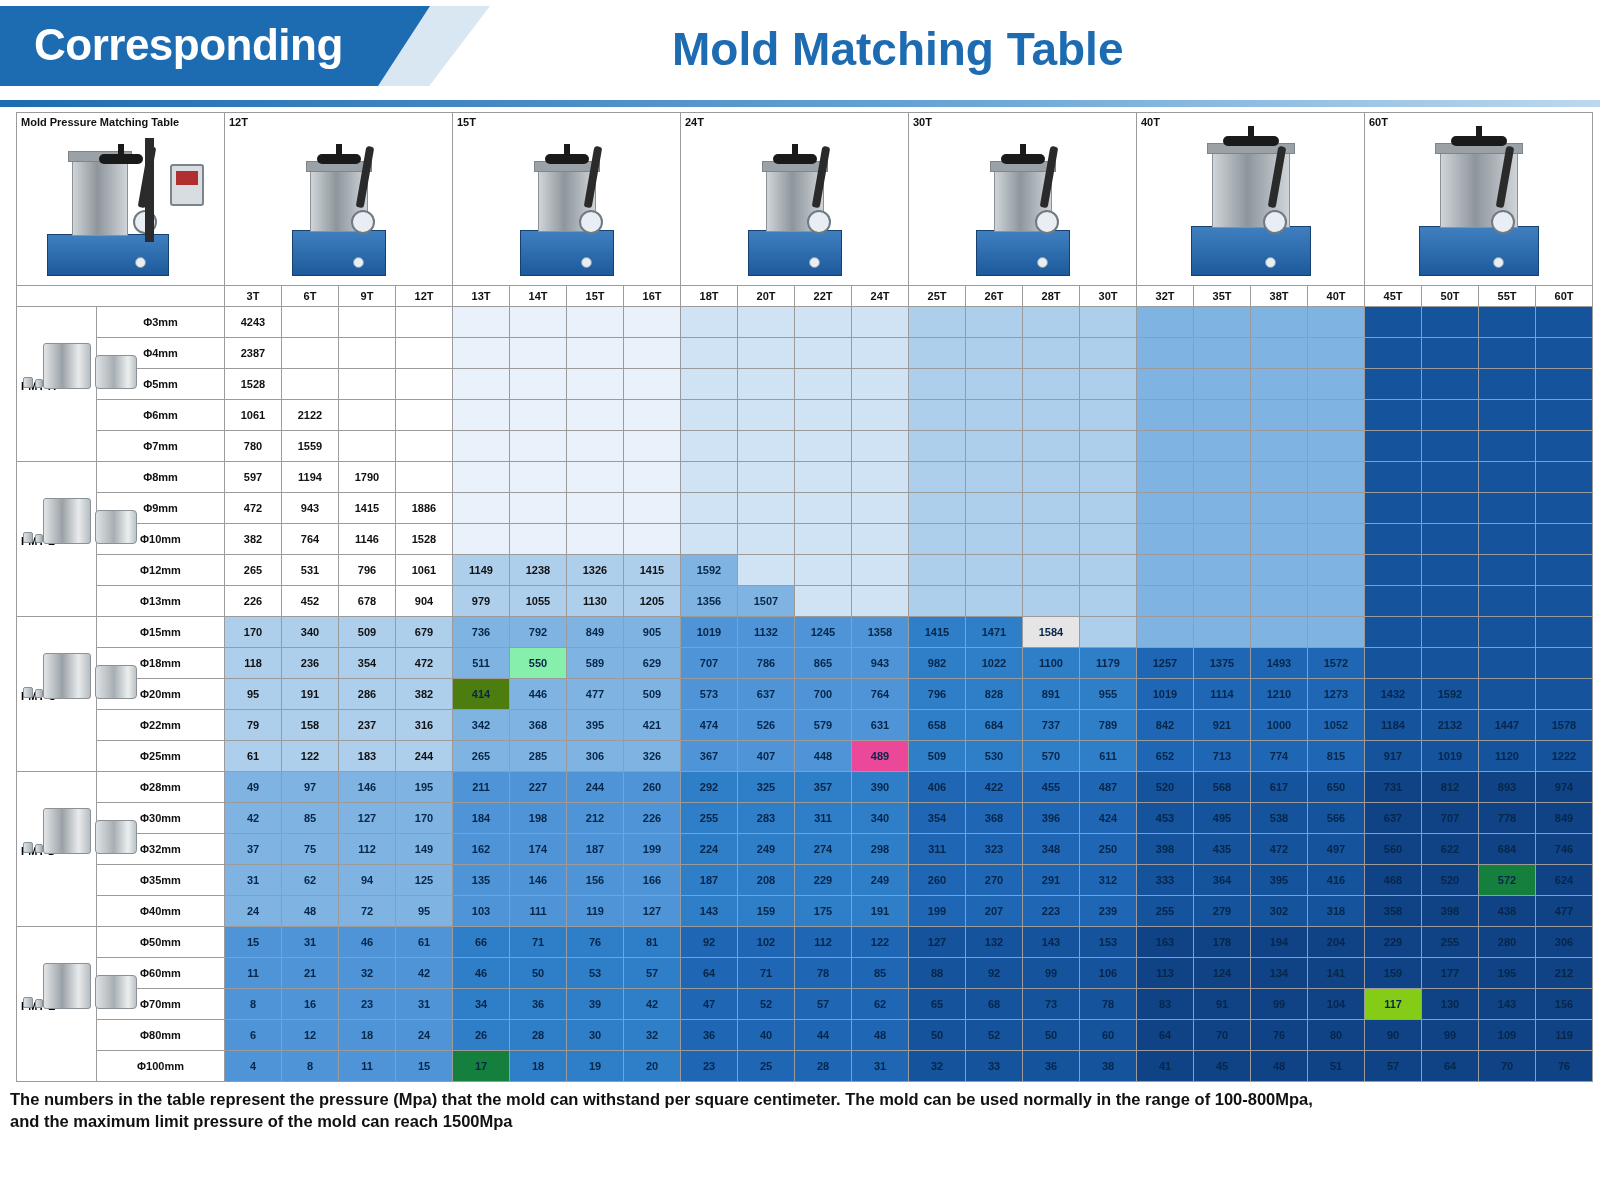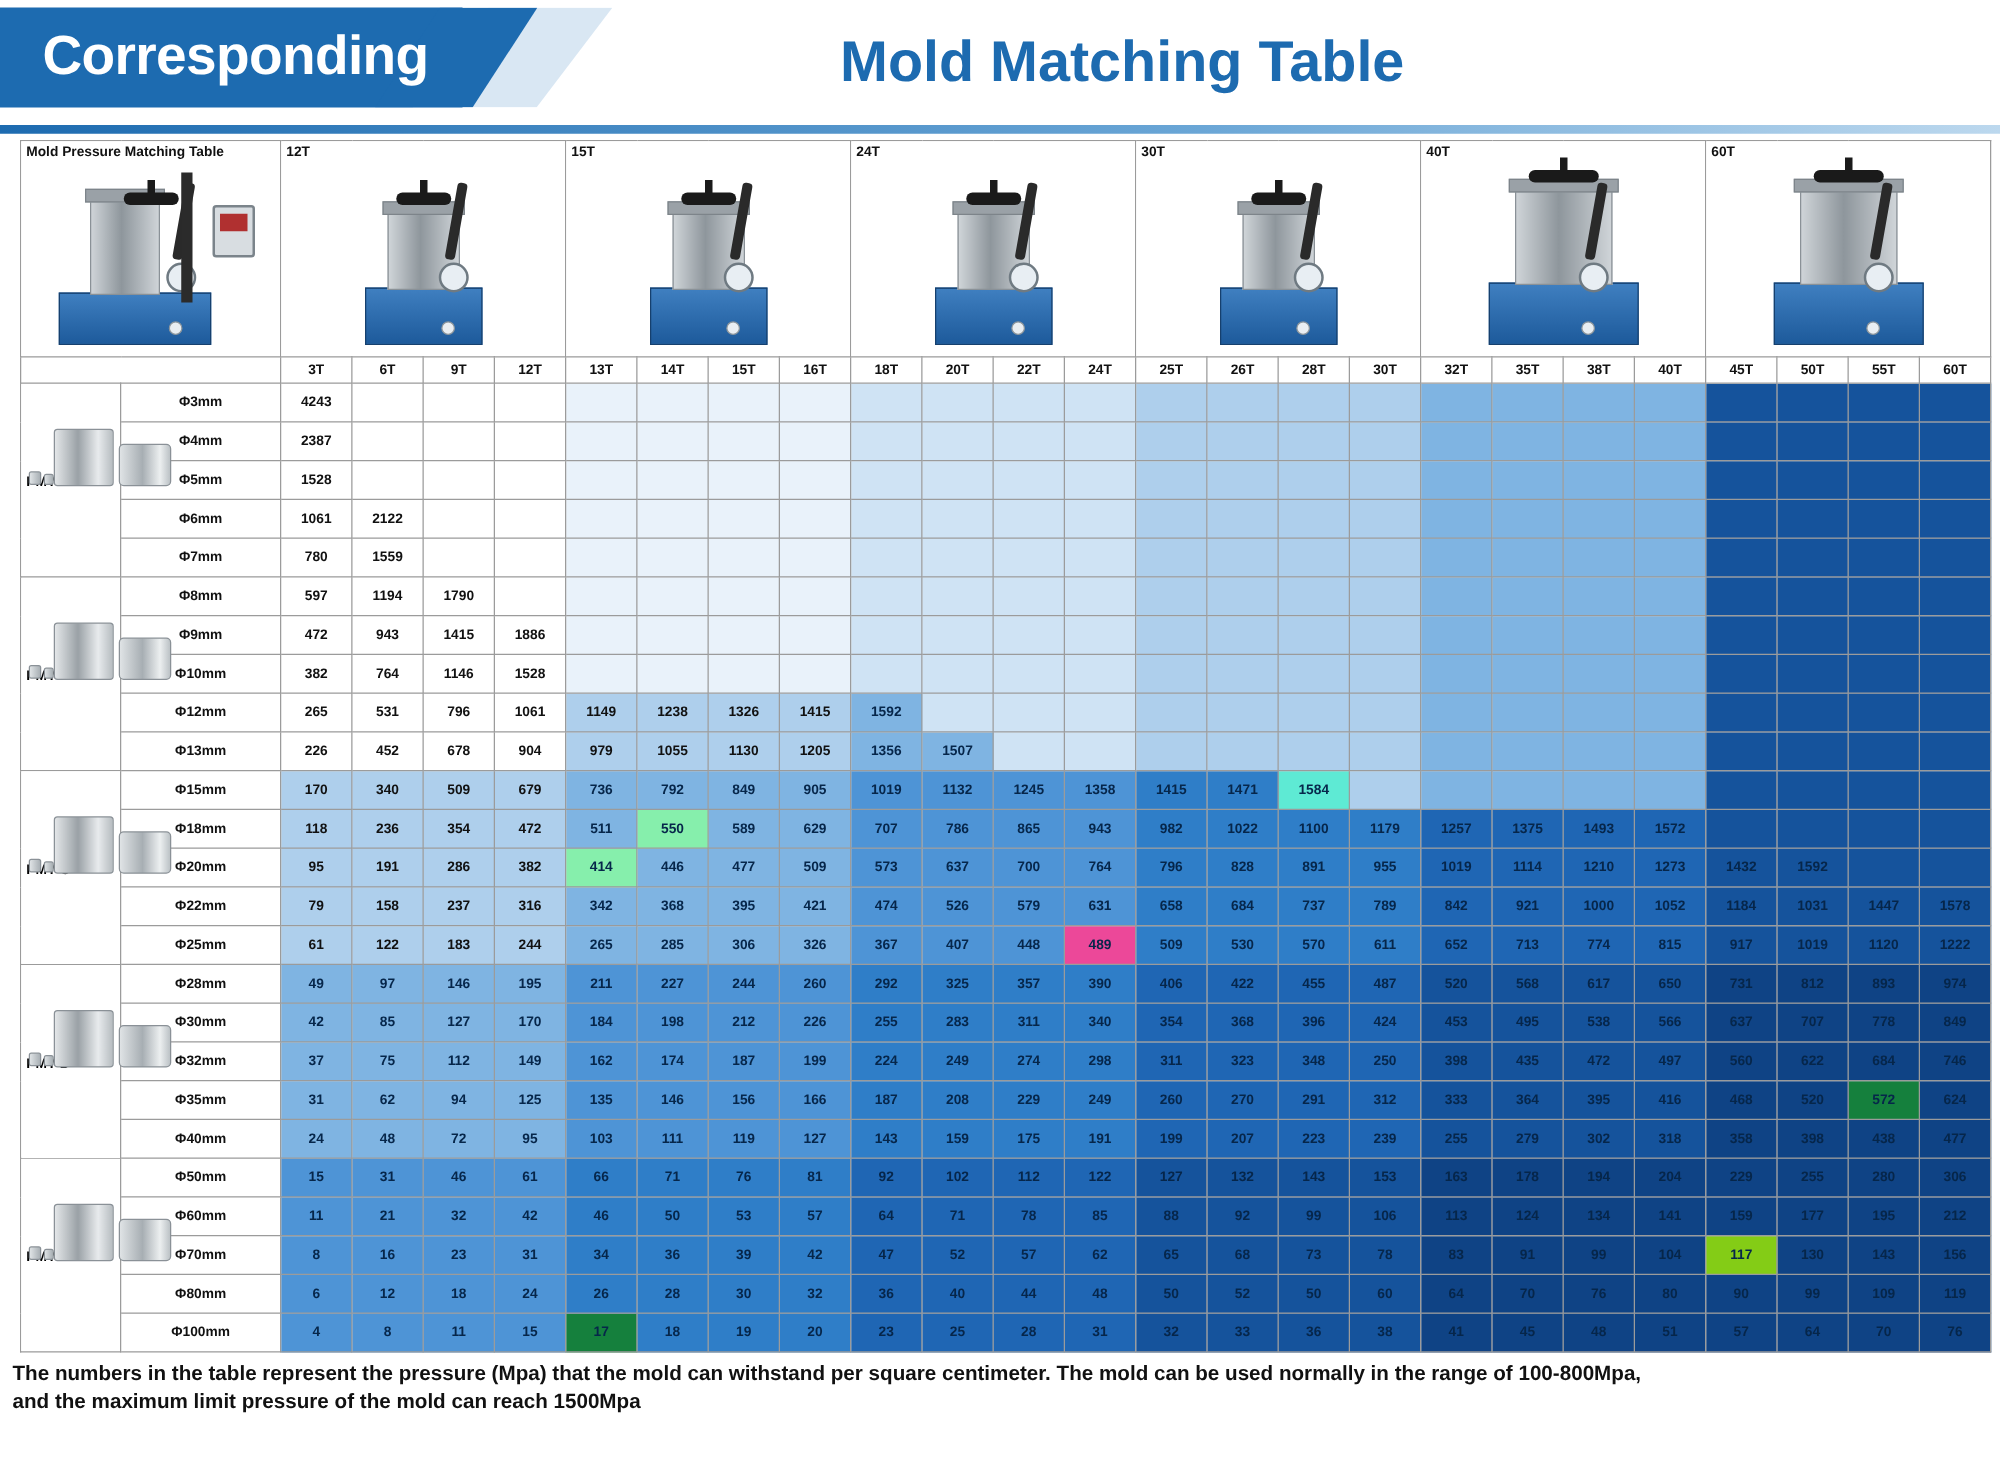--- a/index.html
+++ b/index.html
@@ -562,21 +562,21 @@
           <td class="num" style="background:#7fb4e2;color:#06264a">736</td>
           <td class="num" style="background:#7fb4e2;color:#06264a">792</td>
           <td class="num" style="background:#7fb4e2;color:#06264a">849</td>
           <td class="num" style="background:#7fb4e2;color:#06264a">905</td>
           <td class="num" style="background:#4e94d6;color:#06264a">1019</td>
           <td class="num" style="background:#4e94d6;color:#06264a">1132</td>
           <td class="num" style="background:#4e94d6;color:#06264a">1245</td>
           <td class="num" style="background:#4e94d6;color:#06264a">1358</td>
           <td class="num" style="background:#2f7ec8;color:#06264a">1415</td>
           <td class="num" style="background:#2f7ec8;color:#06264a">1471</td>
-          <td class="num" style="background:#5eead4;color:#06264a">1584</td>
+          <td class="num" style="background:#e5e5e5;color:#06264a">1584</td>
           <td class="num" style="background:#aecfec;color:#111"></td>
           <td class="num" style="background:#7fb4e2;color:#06264a"></td>
           <td class="num" style="background:#7fb4e2;color:#06264a"></td>
           <td class="num" style="background:#7fb4e2;color:#06264a"></td>
           <td class="num" style="background:#7fb4e2;color:#06264a"></td>
           <td class="num" style="background:#15539c;color:#06264a"></td>
           <td class="num" style="background:#15539c;color:#06264a"></td>
           <td class="num" style="background:#15539c;color:#06264a"></td>
           <td class="num" style="background:#15539c;color:#06264a"></td>
         </tr>
@@ -606,21 +606,21 @@
           <td class="num" style="background:#15539c;color:#06264a"></td>
           <td class="num" style="background:#15539c;color:#06264a"></td>
           <td class="num" style="background:#15539c;color:#06264a"></td>
         </tr>
         <tr>
           <td class="rowlabel" style="height:30px">Φ20mm</td>
           <td class="num" style="background:#aecfec;color:#111">95</td>
           <td class="num" style="background:#aecfec;color:#111">191</td>
           <td class="num" style="background:#aecfec;color:#111">286</td>
           <td class="num" style="background:#aecfec;color:#111">382</td>
-          <td class="num" style="background:#86efac;color:#06264a">414</td>
+          <td class="num" style="background:#4d7c0f;color:#06264a">414</td>
           <td class="num" style="background:#7fb4e2;color:#06264a">446</td>
           <td class="num" style="background:#7fb4e2;color:#06264a">477</td>
           <td class="num" style="background:#7fb4e2;color:#06264a">509</td>
           <td class="num" style="background:#4e94d6;color:#06264a">573</td>
           <td class="num" style="background:#4e94d6;color:#06264a">637</td>
           <td class="num" style="background:#4e94d6;color:#06264a">700</td>
           <td class="num" style="background:#4e94d6;color:#06264a">764</td>
           <td class="num" style="background:#2f7ec8;color:#06264a">796</td>
           <td class="num" style="background:#2f7ec8;color:#06264a">828</td>
           <td class="num" style="background:#2f7ec8;color:#06264a">891</td>
@@ -650,21 +650,21 @@
           <td class="num" style="background:#4e94d6;color:#06264a">631</td>
           <td class="num" style="background:#2f7ec8;color:#06264a">658</td>
           <td class="num" style="background:#2f7ec8;color:#06264a">684</td>
           <td class="num" style="background:#2f7ec8;color:#06264a">737</td>
           <td class="num" style="background:#2f7ec8;color:#06264a">789</td>
           <td class="num" style="background:#1f66b4;color:#06264a">842</td>
           <td class="num" style="background:#1f66b4;color:#06264a">921</td>
           <td class="num" style="background:#1f66b4;color:#06264a">1000</td>
           <td class="num" style="background:#1f66b4;color:#06264a">1052</td>
           <td class="num" style="background:#15539c;color:#06264a">1184</td>
-          <td class="num" style="background:#15539c;color:#06264a">1031</td>
+          <td class="num" style="background:#15539c;color:#06264a">2132</td>
           <td class="num" style="background:#15539c;color:#06264a">1447</td>
           <td class="num" style="background:#15539c;color:#06264a">1578</td>
         </tr>
         <tr>
           <td class="rowlabel" style="height:30px">Φ25mm</td>
           <td class="num" style="background:#aecfec;color:#111">61</td>
           <td class="num" style="background:#aecfec;color:#111">122</td>
           <td class="num" style="background:#aecfec;color:#111">183</td>
           <td class="num" style="background:#aecfec;color:#111">244</td>
           <td class="num" style="background:#7fb4e2;color:#06264a">265</td>

